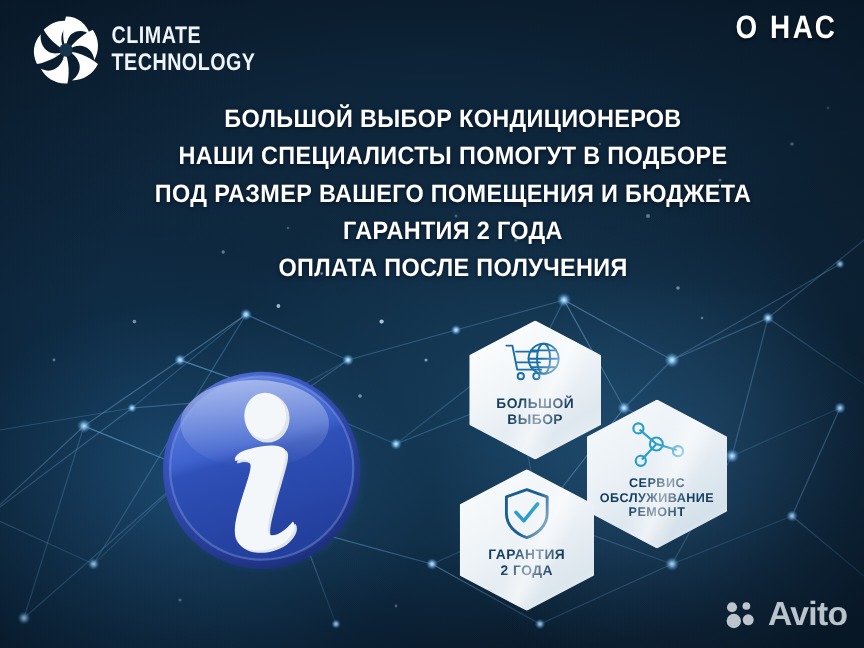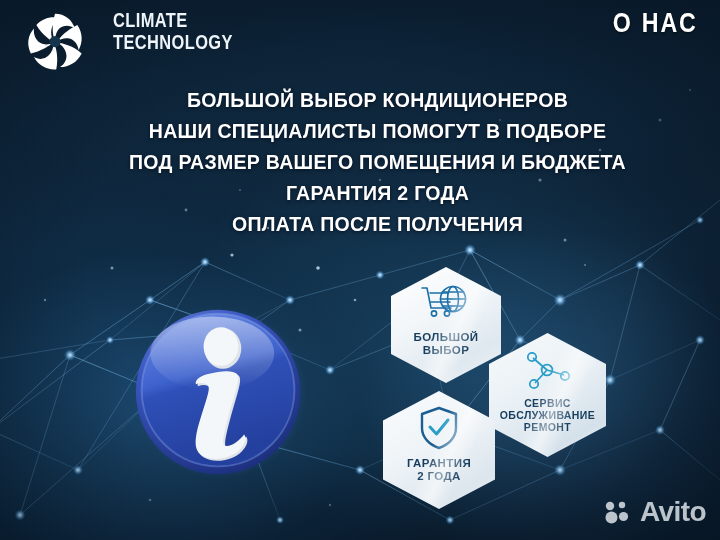--- a/index.html
+++ b/index.html
@@ -35,21 +35,21 @@
     background:radial-gradient(ellipse at center, rgba(70,140,200,.26) 0%, rgba(70,140,200,0) 70%);
   }
   .bg-top-dark{
     position:absolute;left:0;right:0;top:0;height:250px;
     background:linear-gradient(180deg, rgba(8,24,40,.72) 0%, rgba(8,24,40,.30) 55%, rgba(8,24,40,0) 100%);
   }
 
   
   .logo-wrap{
     position:absolute;left:24px;top:10px;
-    display:flex;align-items:flex-start;gap:27px;
+    display:flex;align-items:center;gap:7px;
   }
   .logo-mark{width:62px;height:62px;display:block;}
   .logo-text{
     color:#eef4f8;
     line-height:1.0;
     letter-spacing:.5px;
     font-weight:bold;
     font-family:"Liberation Sans Narrow","Liberation Sans",sans-serif;
     transform:scaleX(.82);
     transform-origin:left center;

